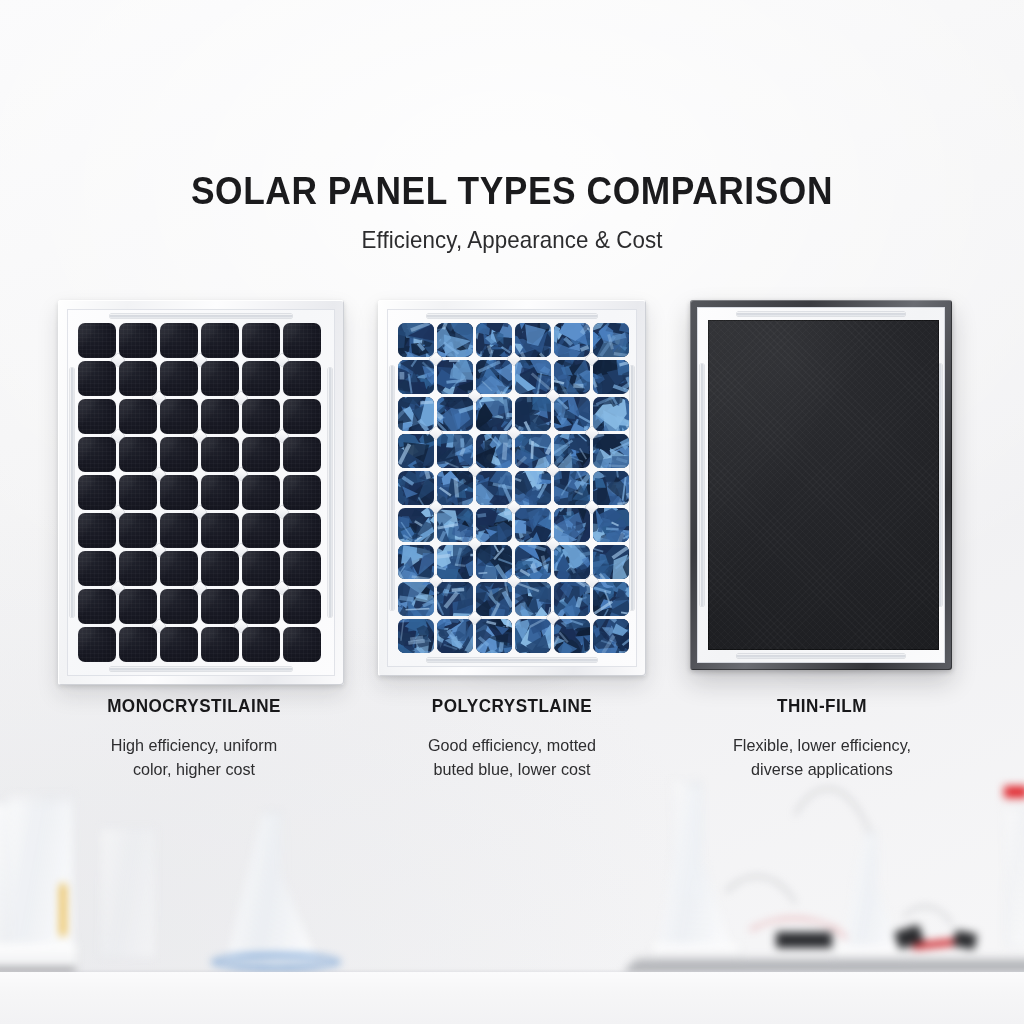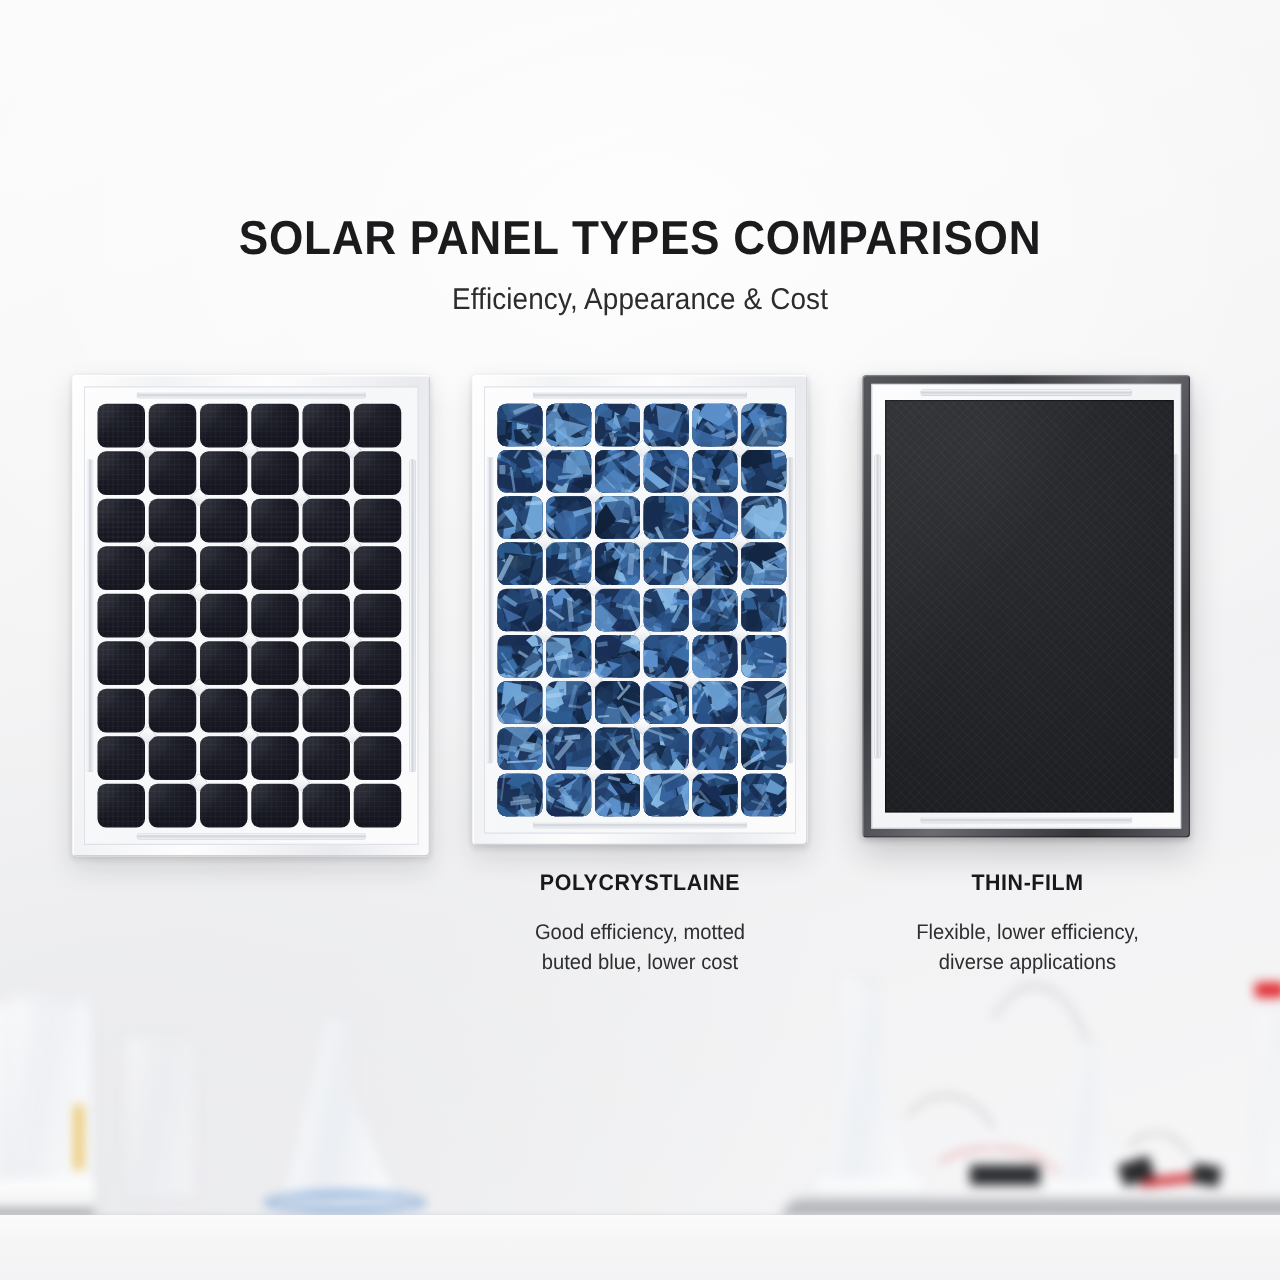--- a/index.html
+++ b/index.html
@@ -2330,20 +2330,27 @@
           <div class="rail top"></div>
           <div class="rail bottom"></div>
           <div class="rail-v left"></div>
           <div class="rail-v right"></div>
           <div class="thin-surface" id="surface-thin" style="width: 231px; height: 330px;"></div>
         </div>
       </div>
     </div>
   </div>
 
+  <div class="caption" id="cap-mono">
+    <p class="cap-title">MONOCRYSTILAINE</p>
+    <p class="cap-desc">
+      <span>High efficiency, uniform</span><br>
+      <span>color, higher cost</span>
+    </p>
+  </div>
 
   <div class="caption" id="cap-thin">
     <p class="cap-title">THIN-FILM</p>
     <p class="cap-desc">
       <span>Flexible, lower efficiency,</span><br>
       <span>diverse applications</span>
     </p>
   </div>
 
   <div class="caption" id="cap-poly">

